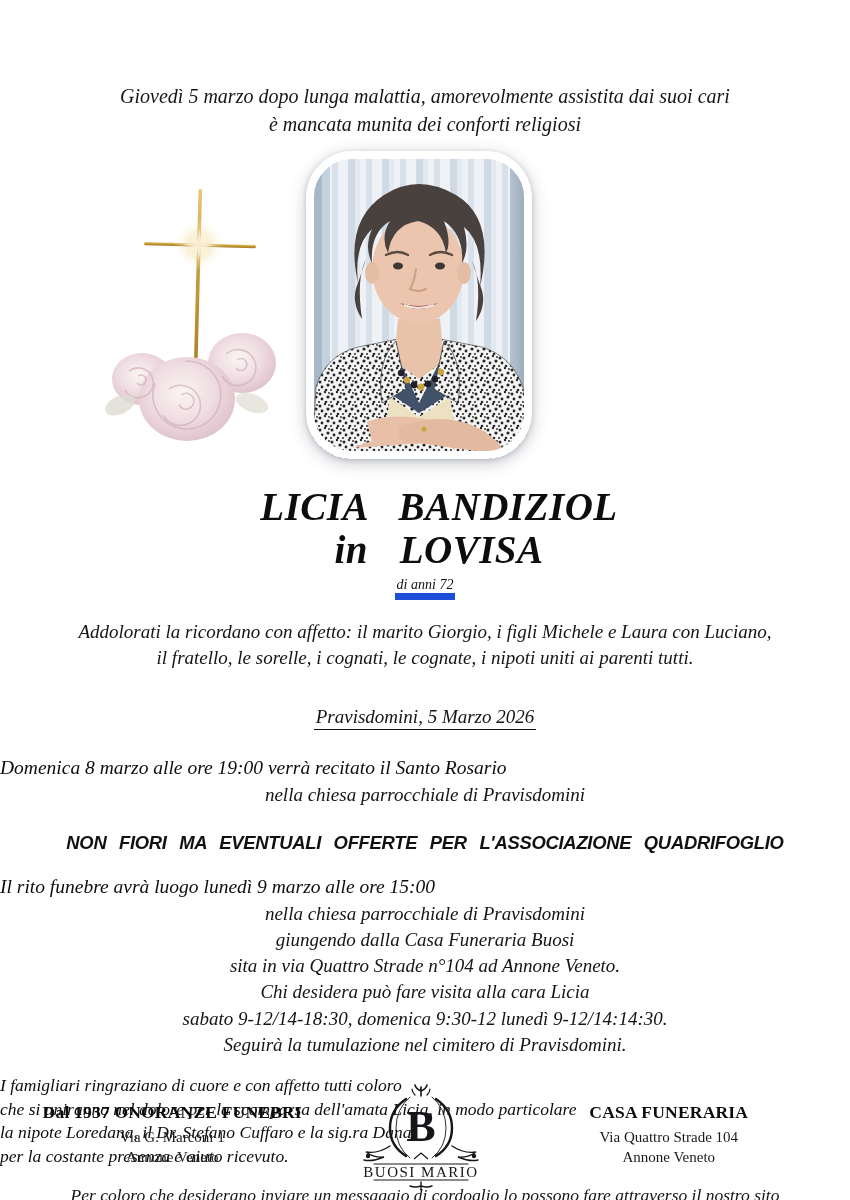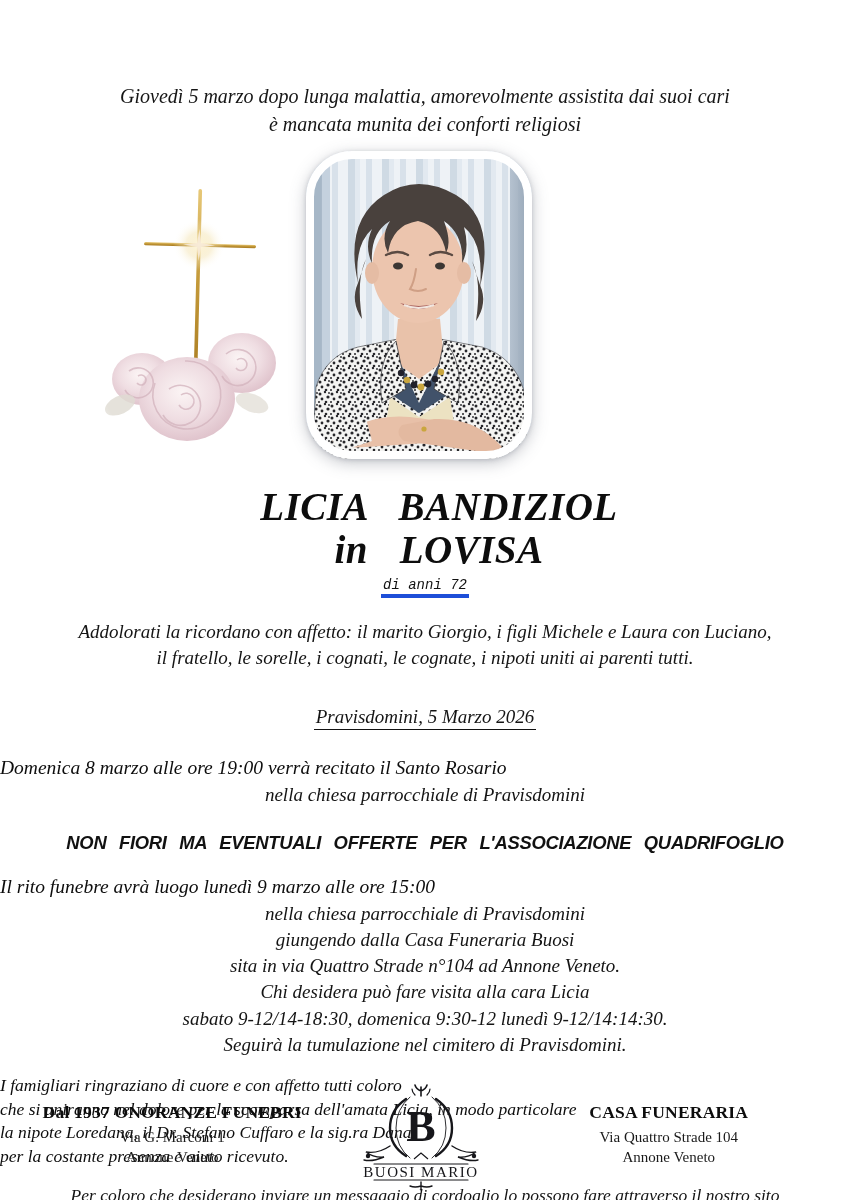--- a/index.html
+++ b/index.html
@@ -18,21 +18,21 @@
             background:#fff;border-radius:46px;
             box-shadow:0 4px 16px rgba(90,95,110,.35), 0 1px 4px rgba(90,95,110,.25);
             padding:0;}
   .portrait svg{display:block;width:226px;height:308px;border-radius:46px;}
 
   
   .name-block{text-align:center;margin-top:22px;}
   .name-line{font-size:39px;font-weight:bold;font-style:italic;line-height:1.12;
              letter-spacing:.5px;word-spacing:.55em;color:#0d0d0d;padding-left:28px;}
   .age{margin-top:5px;font-size:14px;font-style:italic;}
-  .age span{border-bottom:4px solid #1d4ed8;padding:0 2px 1px;font-family:Liberation Mono, monospace;}
+  .age span{border-bottom:7px solid #1d4ed8;padding:0 2px 1px;}
 
   
   .ser-it{font-style:italic;font-size:19px;line-height:1.38;text-align:center;color:#141414;}
   .ser-it-b{font-style:italic;font-weight:normal;font-size:19.5px;line-height:1.38;
             color:#0d0d0d;}
 
   .family{margin-top:26px;}
   .dateline{margin-top:32px;}
   .dateline span{border-bottom:1.2px solid #111;padding:0 2px 2px;}
   .rosary{margin-top:25px;}

